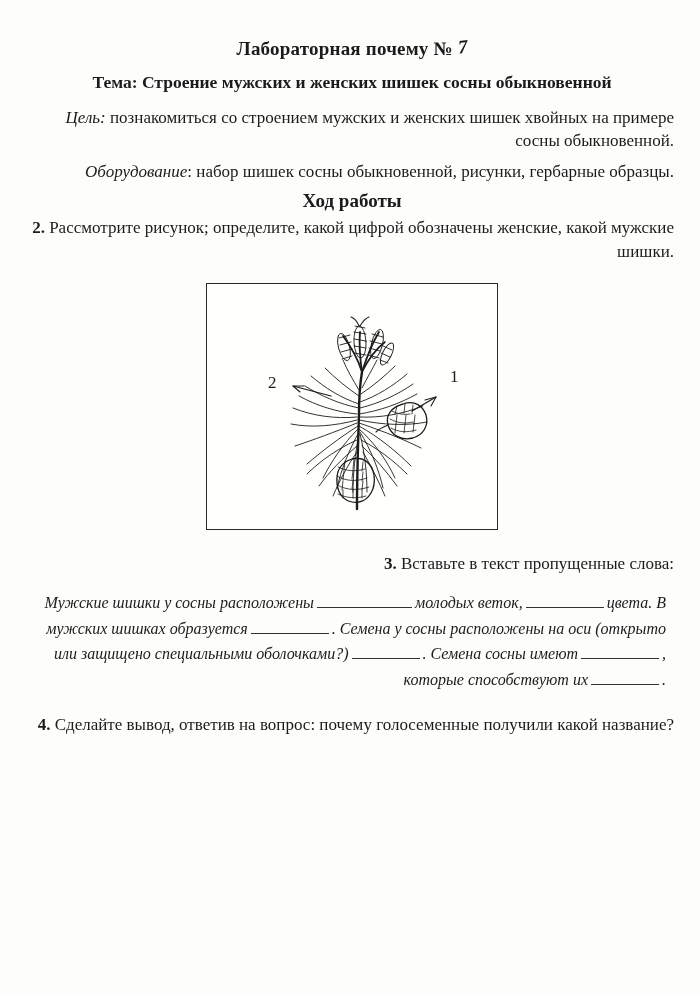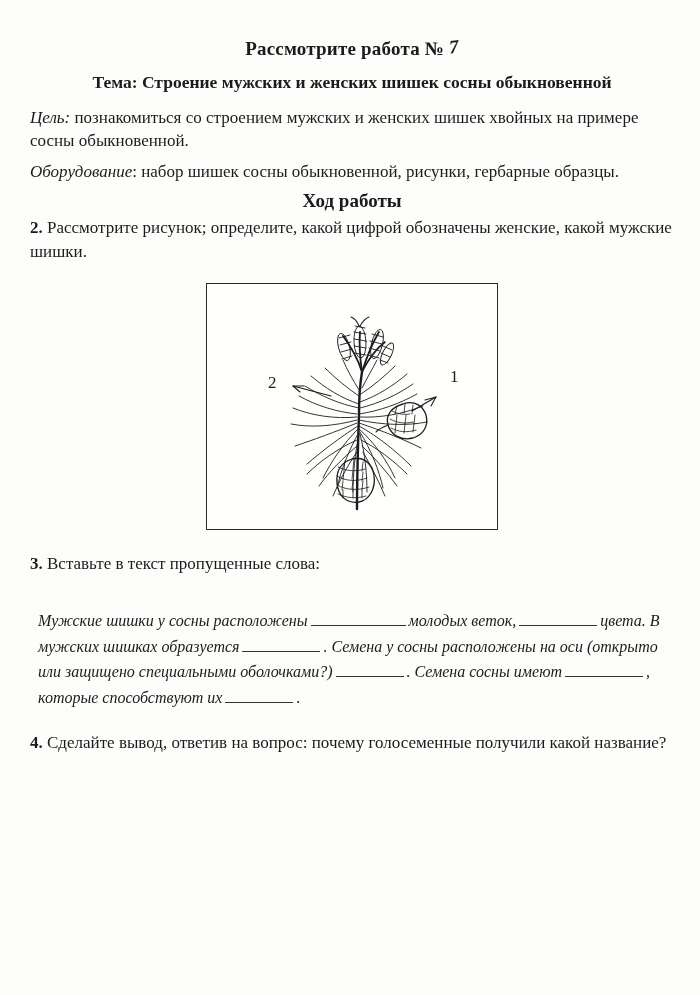--- a/index.html
+++ b/index.html
@@ -42,21 +42,21 @@
     text-align: center;
     font-weight: bold;
     font-size: 17.5px;
     margin: 12px 0 12px 0;
     line-height: 1.25;
   }
   p {
     margin: 0 0 3px 0;
     font-size: 17px;
     line-height: 1.38;
-    text-align: left;
+    text-align: right;
   }
   .it {
     font-style: italic;
   }
   .bold {
     font-weight: bold;
   }
   .section-head {
     text-align: center;
     font-weight: bold;
@@ -90,34 +90,34 @@
   .gap {
     display: inline-block;
     border-bottom: 1.2px solid #333;
     vertical-align: baseline;
     height: 1.05em;
     margin: 0 3px;
   }
   .g-lg { width: 95px; }
   .g-md { width: 78px; }
   .g-sm { width: 68px; }
-  .q3 { margin-top: 18px; margin-bottom: 32px; }
+  .q3 { margin-top: 18px; margin-bottom: 14px; }
   .q4 { margin-top: 20px; }
   .lbl {
     font-family: "Liberation Serif", serif;
     font-size: 17px;
   }
 </style>
 </head>
 <body>
 
 <div class="page">
 
   <h1 class="title">
-    <span>Рассмотрите работа №</span>
+    <span>Лабораторная почему №</span>
     <span class="num">7</span>
   </h1>
 
   <h2 class="theme">Тема: Строение мужских и женских шишек сосны обыкновенной</h2>
 
   <div class="block">
     <p><span class="it">Цель:</span><span> познакомиться со строением  мужских и женских шишек хвойных на примере сосны обыкновенной.</span></p>
   </div>
 
   <div class="block">

